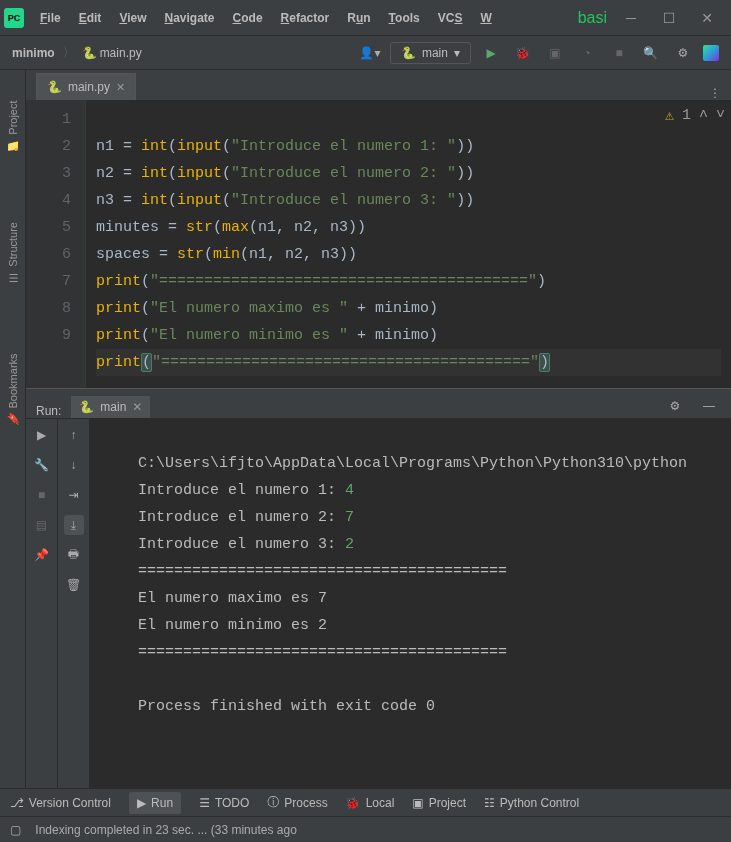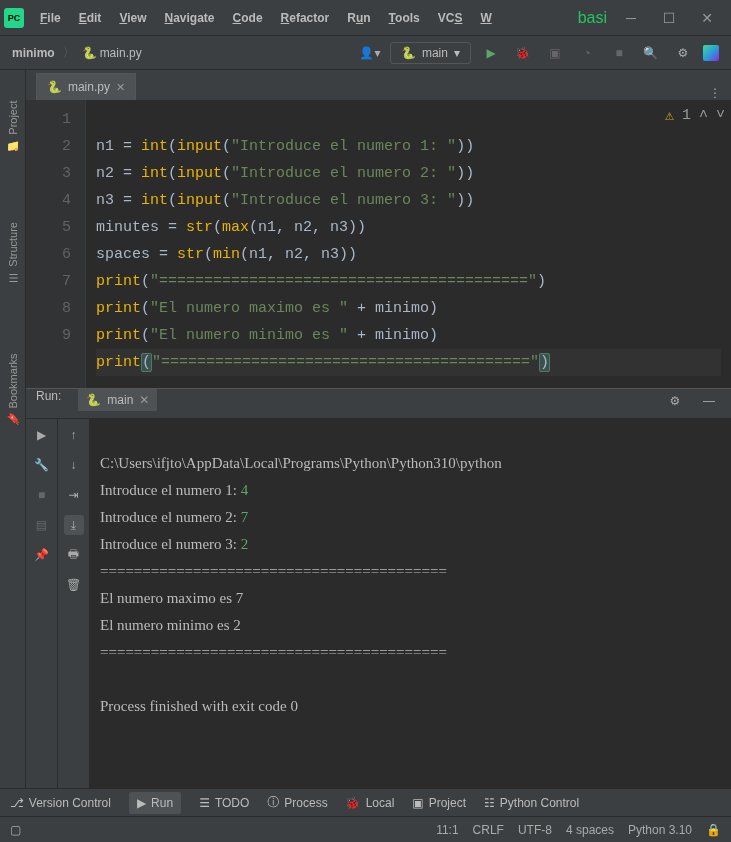--- a/index.html
+++ b/index.html
@@ -91,22 +91,22 @@
   position: absolute; right: 6px; top: 6px;
   display: flex; align-items: center; gap: 8px; color: #999;
 }
 .warn-tri { color: #c9a227; }
 
 .run-panel {
   height: 400px; display: flex; flex-direction: column;
   background: #2b2b2b; border-top: 1px solid #555;
 }
 .run-header {
-  height: 30px; display: flex; align-items: flex-start;
-  background: #3c3f41; padding: 0 10px; gap: 17px;
+  height: 30px; display: flex; align-items: flex-end;
+  background: #3c3f41; padding: 0 10px; gap: 10px;
   border-bottom: 1px solid #2b2b2b;
 }
 .run-tab {
   display: flex; align-items: center; gap: 6px;
   padding: 4px 8px; background: #4e5254;
 }
 .run-header-right { margin-left: auto; display: flex; gap: 10px; }
 .run-body { flex: 1; display: flex; min-height: 0; }
 .run-toolbar {
   width: 32px; background: #3c3f41;
@@ -116,23 +116,23 @@
 .run-toolbar2 {
   width: 32px; background: #3c3f41;
   display: flex; flex-direction: column; align-items: center;
   padding-top: 6px; gap: 10px; border-right: 1px solid #2b2b2b;
 }
 .rt-btn { width: 20px; height: 20px; display: flex; align-items: center; justify-content: center; cursor: pointer; color: #aaa; }
 .rt-active { background: #4e5254; border-radius: 3px; }
 
 .console {
   flex: 1; background: #2b2b2b; color: #bbbbbb;
-  font-family: Liberation Serif, serif;
+  font-family: Liberation Mono, monospace;
   font-size: 15px; line-height: 27px;
-  padding: 4px 10px; white-space: pre; overflow: hidden;
+  padding: 4px 27px; white-space: pre; overflow: hidden; margin-left: 21px;
 }
 .console .in { color: #59a869; }
 
 .bottombar {
   height: 28px; background: #3c3f41; border-top: 1px solid #2b2b2b;
   display: flex; align-items: center; padding: 0 10px; gap: 18px;
 }
 .bb-item { display: flex; align-items: center; gap: 5px; cursor: pointer; color: #bbb; }
 .bb-active { background: #4e5254; padding: 4px 8px; border-radius: 2px; }
 
@@ -310,21 +310,14 @@
       <span>Project</span>
     </div>
   <div class="bb-item">
       <span>☷</span>
       <span>Python Control</span>
     </div>
 </div>
 
 <div class="statusbar">
   <span>▢</span>
-  <div class="right">
-    <span>11:1</span>
-    <span>CRLF</span>
-    <span>UTF-8</span>
-    <span>4 spaces</span>
-    <span>Python 3.10</span>
-    <span class="lock">🔒</span>
-  </div>
+  <span>Indexing completed in 23 sec. ... (33 minutes ago</span>
 </div>
 
 </body></html>

